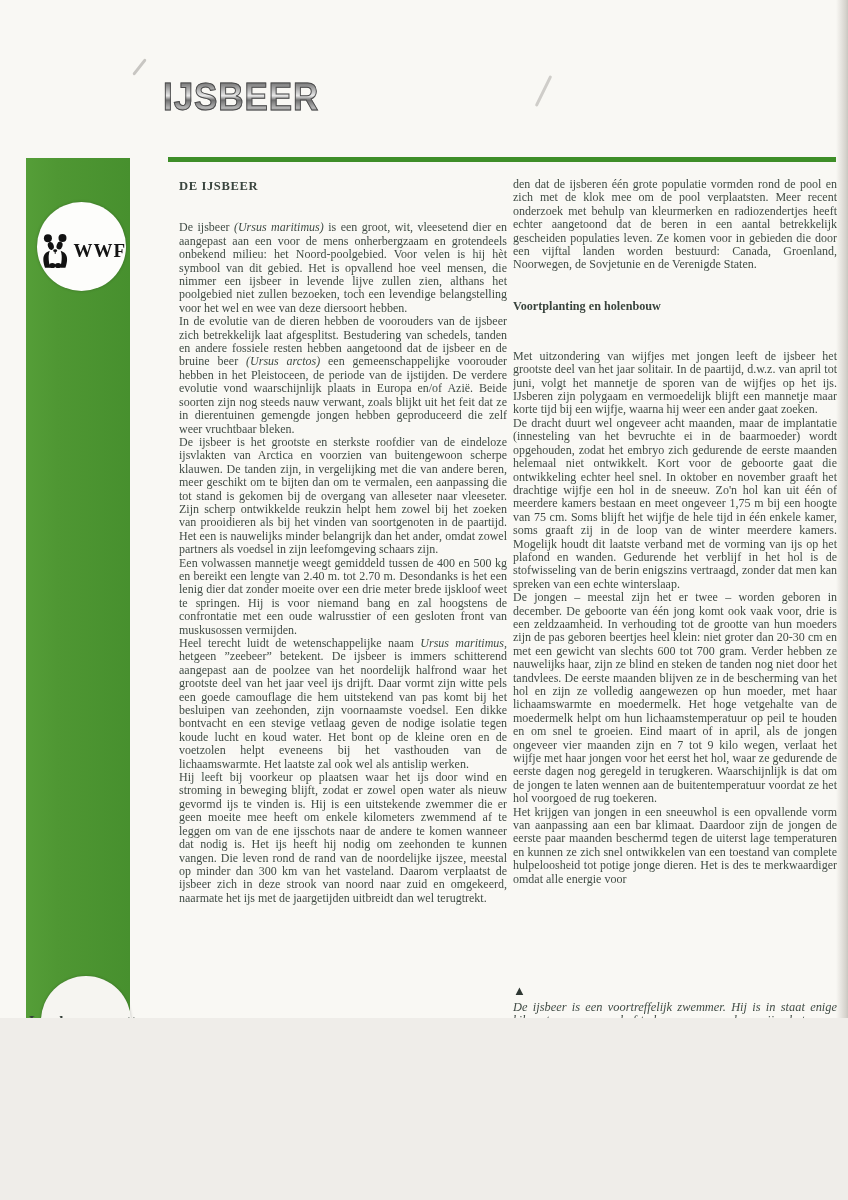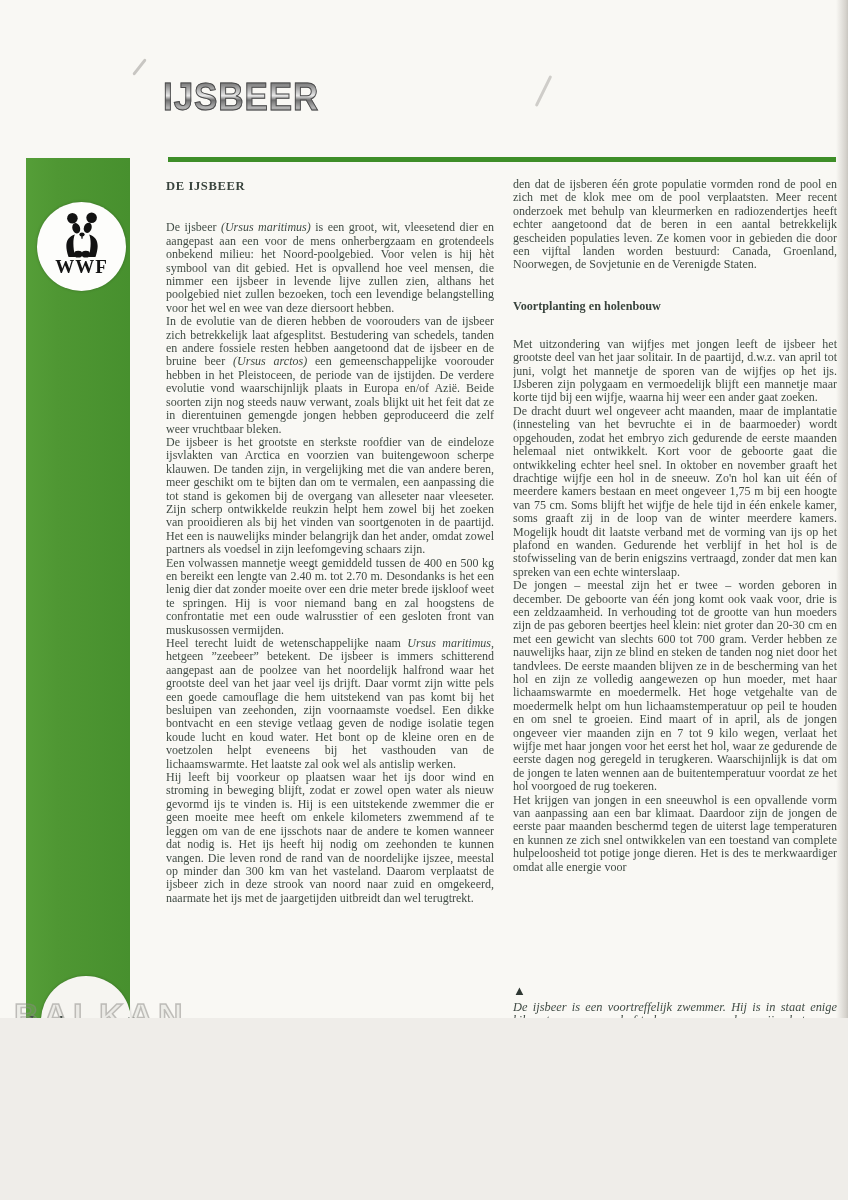--- a/index.html
+++ b/index.html
@@ -16,42 +16,42 @@
     -webkit-text-stroke:1px #4c4c4c; }
 
   
   .rule { position:absolute; height:5px; background:var(--green_line); }
   .rule.top { left:168px; top:157px; width:668px; }
   .rule.bottom { left:168px; top:1128px; width:668px; }
   .band { position:absolute; left:26px; top:158px; width:104px; height:973px;
     background:linear-gradient(90deg,#559e38 0%, var(--green) 30%, #47902e 100%); }
 
   .wwf { position:absolute; left:37px; top:202px; width:89px; height:89px; border-radius:50%;
-    background:#fdfdfb; display:flex; flex-direction:column; align-items:center; justify-content:flex-start;
+    background:#fdfdfb; display:flex; flex-direction:row; align-items:center; justify-content:flex-start;
     padding-top:9px; box-shadow:0 0 3px rgba(0,0,0,.25); }
   .wwf svg { width:52px; height:48px; }
   .wwf .wwf-label { font-family:"Liberation Serif", serif; font-weight:bold; font-size:19px;
     letter-spacing:1px; color:#141414; line-height:16px; }
 
   .badge { position:absolute; left:41px; top:976px; width:90px; height:90px; border-radius:50%;
     background:#f6f5f1; display:flex; flex-direction:row; align-items:center; justify-content:center;
     box-shadow:0 0 3px rgba(0,0,0,.25);text-align:center; }
   .badge div { font-weight:bold; font-size:15px; line-height:19px; color:#35403a; }
 
   .pagenum { position:absolute; left:26px; top:1108px; width:104px; text-align:center;
     font-size:15px; color:#333b35; }
 
   
   .col { position:absolute; text-align:justify; color:var(--ink); font-size:12px; line-height:13.4px; overflow:hidden; }
   .col p { margin:0; }
-  .col-left  { left:166px; top:180px; width:328px; height:945px; }
+  .col-left  { left:179px; top:180px; width:328px; height:945px; }
   .col-right { left:513px; top:178px; width:324px; height:780px; }
   .colhead { font-size:12.6px; font-weight:bold; margin:0 0 28px 0; letter-spacing:.6px; color:#39443d; }
   .subhead { font-size:12.2px; font-weight:bold; margin:24px 0 14px 0; line-height:15px; color:#39443d; }
-  .col-right .subhead { margin:27px 0 24px 0; }
+  .col-right .subhead { margin:27px 0 36px 0; }
 
   
   .caption { position:absolute; left:513px; width:324px; text-align:justify; color:var(--ink); }
   .caption .mark { font-size:13px; line-height:13px; color:#2f3833; margin-bottom:4px; font-style:normal; }
   .caption .ctext { font-style:italic; font-size:12.4px; line-height:13px; }
   .cap1 { top:984px; } .cap2 { top:1056px; }
 
   
   .edge-shadow { position:absolute; right:0; top:0; width:12px; height:1200px;
     background:linear-gradient(90deg, rgba(205,202,196,0) 0%, #d6d3cd 80%, #c9c6c0 100%); }
@@ -136,21 +136,20 @@
     <div class="mark">▲</div>
     <div class="ctext">De ijsbeer is een voortreffelijk zwemmer. Hij is in staat enige kilometers zwemmend af te leggen om van de ene ijsschots naar de andere te komen.</div>
   </div>
   <div class="caption cap2">
     <div class="mark">►</div>
     <div class="ctext">Moeder ijsbeer brengt haar jongen midden in de winter ter wereld in een hol dat zij in de sneeuw gegraven heeft. Meestal krijgt zij per worp twee jongen, soms één en slechts zelden drie.</div>
   </div>
 
   <div class="rule bottom"></div>
 
-  <div class="wm wm-balkan">BALKAN</div>
   <div class="wm wm-auction">auction</div>
   <div class="wm wm-despot">despot55</div>
   <svg class="wm-arrow" viewBox="0 0 72 76">
     <polygon points="2,26 38,26 38,6 70,38 38,70 38,50 2,50" fill="rgba(220,218,214,0.25)" stroke="rgba(140,138,134,0.5)" stroke-width="4"></polygon>
   </svg>
 
   <div class="edge-shadow"></div>
   <div class="bbar"></div>
   <div class="tick t1"></div>
   <div class="tick t2"></div>

